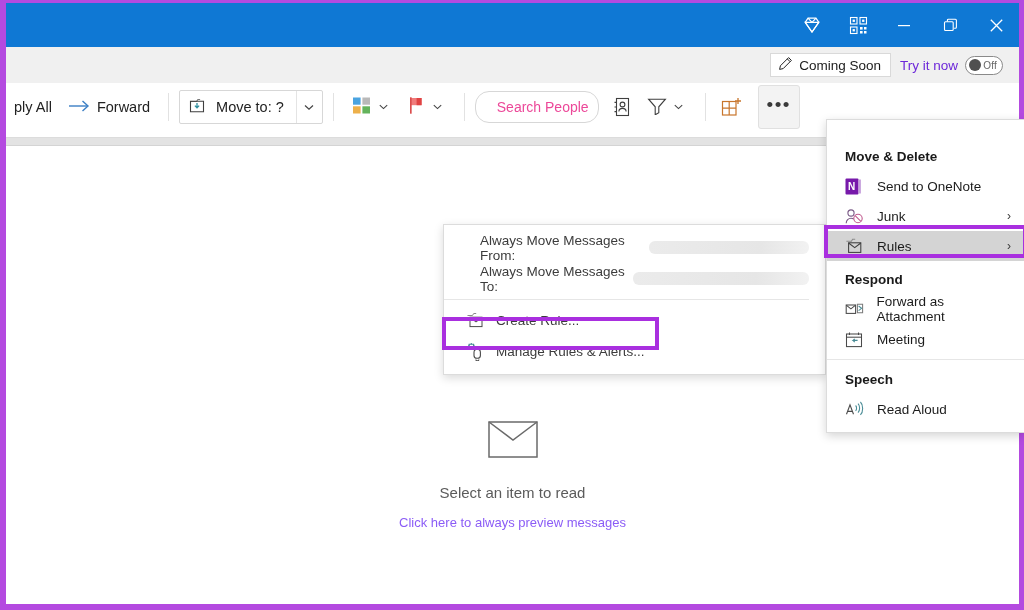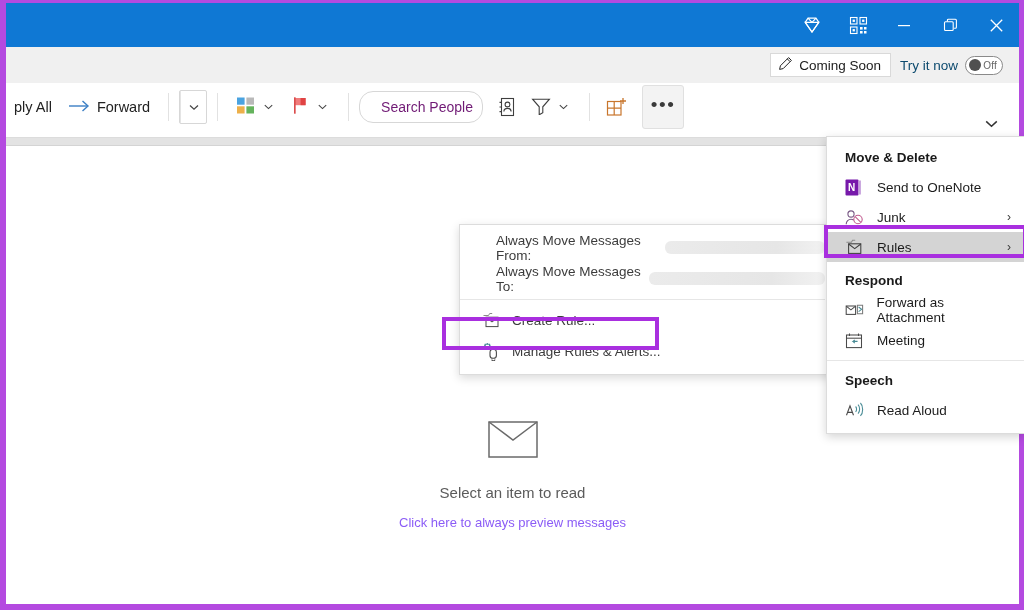--- a/index.html
+++ b/index.html
@@ -40,21 +40,21 @@
     display: flex; align-items: center; justify-content: flex-end;
     padding-right: 16px;
   }
   .cs-pill {
     display: flex; align-items: center; gap: 6px;
     background: #ffffff; border: 1px solid #d9d9d9;
     height: 24px; padding: 0 9px 0 7px;
     font-size: 13.5px; color: #1b1b1b;
   }
   .cs-try {
-    font-size: 13.5px; color: #0c4a6e; margin-left: 9px; margin-right: 7px;
+    font-size: 13.5px; color: #6d28d9; margin-left: 9px; margin-right: 7px;
   }
   .toggle {
     width: 38px; height: 19px; border-radius: 10px;
     border: 1px solid #8a8a8a; background: #ffffff;
     display: flex; align-items: center; padding: 0 3px;
     position: relative;
   }
   .toggle .knob {
     width: 12px; height: 12px; border-radius: 50%;
     background: #4f4f4f;
@@ -92,21 +92,21 @@
   }
   .moveto .mt-caret {
     border-left: 1px solid #e4e4e4;
     width: 26px; height: 100%;
     display: flex; align-items: center; justify-content: center;
   }
   .searchbox {
     border: 1px solid #d7d7d7; border-radius: 14px;
     height: 32px; width: 124px;
     display: flex; align-items: center; padding-left: 21px;
-    font-size: 14px; color: #701a75;
+    font-size: 14px; color: #ec4899;
   }
   .icon-btn {
     width: 32px; height: 34px;
     display: flex; align-items: center; justify-content: center;
   }
   .caret-mini { width: 16px; display:flex; align-items:center; justify-content:center; }
   .more-btn {
     width: 42px; height: 44px;
     display: flex; align-items: center; justify-content: center;
     background: #f3f3f3;
@@ -139,25 +139,25 @@
     position: absolute; left: 0; right: 0; top: 275px;
     display: flex; flex-direction: column; align-items: center;
     gap: 0px;
   }
   .env-ic { margin-bottom: 22px; }
   .empty-title { font-size: 15px; color: #5b5b5b; font-weight: 400; }
   .empty-link { font-size: 13px; color: #8b5cf6; margin-top: 14px; }
 
   
   .menu {
-    position: absolute; top: 133px; left: 820px; width: 199px;
+    position: absolute; top: 116px; left: 820px; width: 199px;
     background: #ffffff;
     border: 1px solid #dcdcdc;
     box-shadow: 0 3px 9px rgba(0,0,0,.17);
-    padding: 6px 0 8px 0;
+    padding: 22px 0 8px 0;
     z-index: 30;
   }
   .menu-head {
     font-size: 13.5px; font-weight: bold; color: #1a1a1a;
     padding: 7px 0 7px 18px;
   }
   .menu-item {
     height: 30px; display: flex; align-items: center;
     padding-left: 18px; padding-right: 12px;
     font-size: 13.5px; color: #1c1c1c;
@@ -182,21 +182,20 @@
   }
 
   
   .submenu {
     position: absolute; top: 221px; left: 437px; width: 383px;
     background: #ffffff;
     border: 1px solid #dcdcdc;
     box-shadow: 0 3px 9px rgba(0,0,0,.15);
     padding: 7px 16px 7px 0;
     z-index: 28;
-    margin-left: 16px;
   }
   .sm-item {
     height: 31px; display: flex; align-items: center;
     padding-left: 36px; font-size: 13.5px; color: #3c3c3c;
   }
   .sm-item .sm-ic {
     width: 22px; margin-left: -26px; margin-right: 6px;
     display: flex; align-items: center;
   }
   .sm-item.withicon { padding-left: 22px; }
@@ -288,20 +287,30 @@
           <path d="M1 8h18"></path>
             <path d="M14.5 3 20 8l-5.5 5"></path>
         </svg>
       </span>
       <span class="lbl">Forward</span>
     </div>
 
     <div class="rb-sep"></div>
 
     <div class="moveto">
+      <div class="mt-main">
+        <span>
+          <svg width="19" height="17" viewBox="0 0 19 17" fill="none" stroke="#3f3f3f" stroke-width="1.1">
+            <path d="M1.5 4.5h6l1.4-2h2.2" stroke="#7a7a7a"></path>
+            <path d="M1.5 4.2h13v10.5h-13z"></path>
+            <path d="M8 6v4.5M5.9 8.6 8 10.9l2.1-2.3" stroke="#2f8f9e" stroke-width="1.3"></path>
+          </svg>
+        </span>
+        <span>Move to: ?</span>
+      </div>
       <div class="mt-caret">
         <svg width="10" height="7" viewBox="0 0 10 7" fill="none" stroke="#444" stroke-width="1.2">
             <path d="M1 1.5 5 5.2 9 1.5"></path>
           </svg>
       </div>
     </div>
 
     <div class="rb-sep"></div>
 
 

